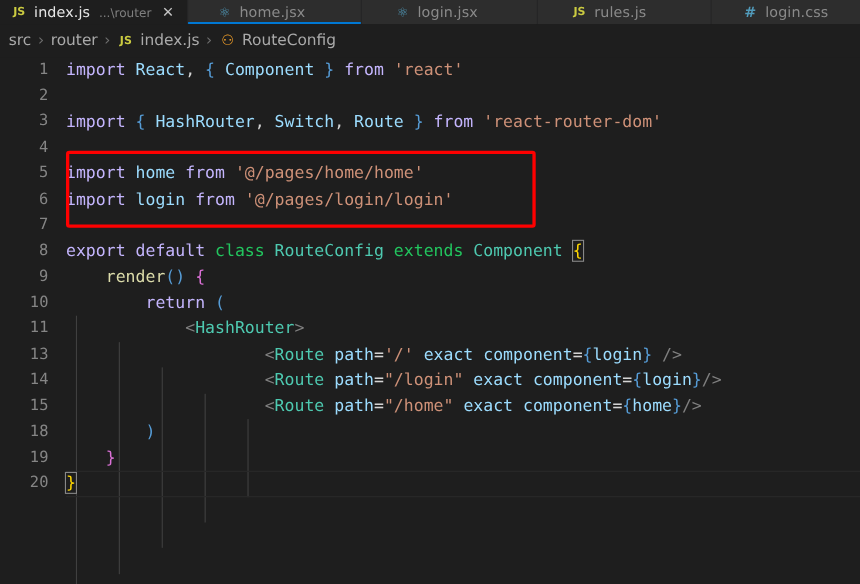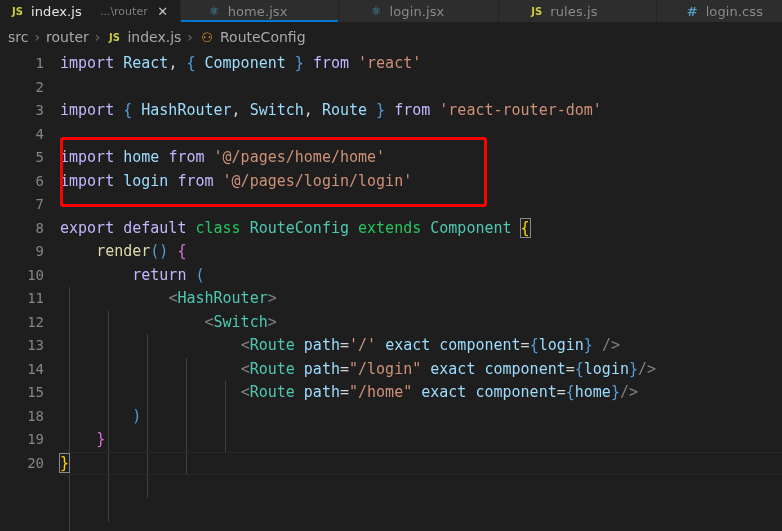--- a/index.html
+++ b/index.html
@@ -69,21 +69,21 @@
     font-family: "DejaVu Sans", "Liberation Sans", sans-serif;
     font-size: 13px;
     color: #8a8a8a;
     letter-spacing: .1px;
   }
   .tab.active .tab-label { color: #e7e7e7; }
   .tab-desc {
     font-family: "DejaVu Sans", "Liberation Sans", sans-serif;
     font-size: 11px;
     color: #7f7f7f;
-    margin-left: 18px;
+    margin-left: 8px;
   }
   .tab-close {
     margin-left: 8px;
     width: 14px; height: 14px;
     display: inline-flex; align-items: center; justify-content: center;
     font-family: "DejaVu Sans", "Liberation Sans", sans-serif;
     font-size: 13px;
     color: #c5c5c5;
     border-radius: 3px;
     flex: 0 0 auto;
@@ -312,24 +312,20 @@
       <div class="line">
         <span class="ln">10</span>
         <span class="ltext">        <span class="kw">return</span> <span class="brk-blue">(</span></span>
       </div>
 
       <div class="line">
         <span class="ln">11</span>
         <span class="ltext">            <span class="jsxpun">&lt;</span><span class="type">HashRouter</span><span class="jsxpun">&gt;</span></span>
       </div>
 
-      <div class="line">
-        <span class="ln">12</span>
-        <span class="ltext">                <span class="jsxpun">&lt;</span><span class="type">Switch</span><span class="jsxpun">&gt;</span></span>
-      </div>
 
       <div class="line">
         <span class="ln">13</span>
         <span class="ltext">                    <span class="jsxpun">&lt;</span><span class="type">Route</span> <span class="var">path</span><span class="pun">=</span><span class="str">'/'</span> <span class="var">exact</span> <span class="var">component</span><span class="pun">=</span><span class="brk-blue">{</span><span class="var">login</span><span class="brk-blue">}</span> <span class="jsxpun">/&gt;</span></span>
       </div>
 
       <div class="line">
         <span class="ln">14</span>
         <span class="ltext">                    <span class="jsxpun">&lt;</span><span class="type">Route</span> <span class="var">path</span><span class="pun">=</span><span class="str">"/login"</span> <span class="var">exact</span> <span class="var">component</span><span class="pun">=</span><span class="brk-blue">{</span><span class="var">login</span><span class="brk-blue">}</span><span class="jsxpun">/&gt;</span></span>
       </div>

